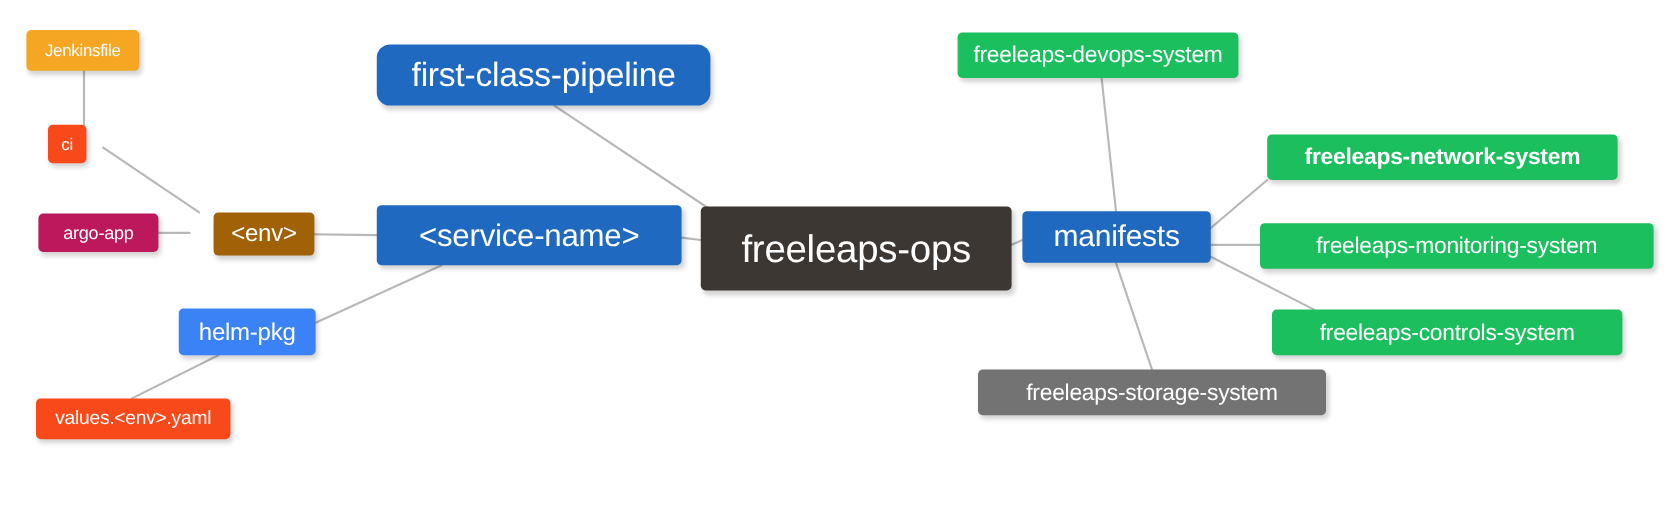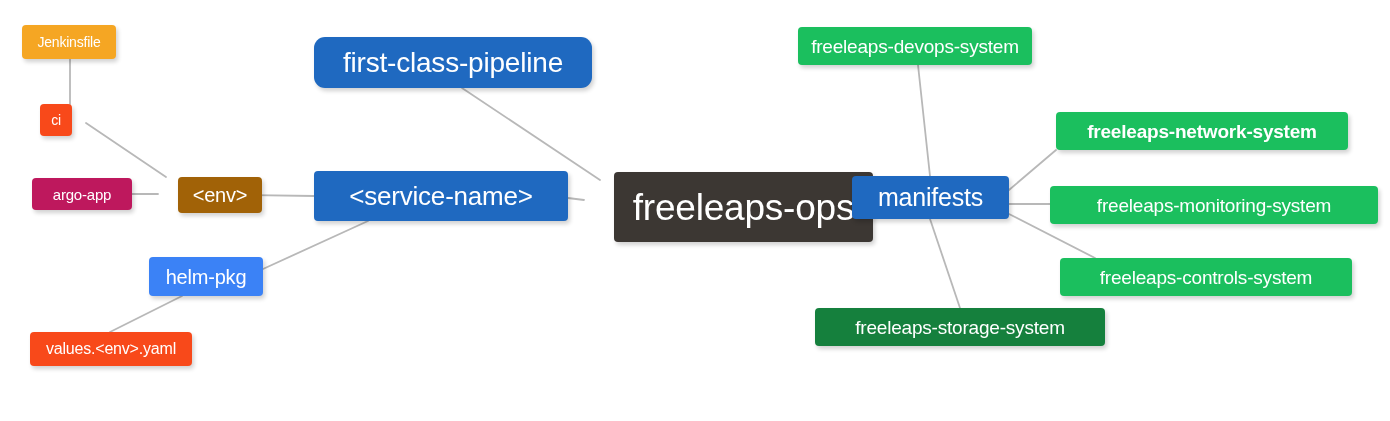--- a/index.html
+++ b/index.html
@@ -84,35 +84,35 @@
       </div>
       <div class="node" style="left: 10px; top: 332px; width: 162px; height: 34px; background: rgb(248, 73, 26); font-size: 16px; margin-left: 20px;">
         <span class="node-label">values.&lt;env&gt;.yaml</span>
       </div>
       <div class="node" style="left: 314px; top: 37px; width: 278px; height: 51px; background: rgb(31, 105, 192); font-size: 28px; border-radius: 11px;">
         <span class="node-label">first-class-pipeline</span>
       </div>
       <div class="node" style="left: 314px; top: 171px; width: 254px; height: 50px; background: rgb(31, 105, 192); font-size: 26px; align-items: center;">
         <span class="node-label">&lt;service-name&gt;</span>
       </div>
-      <div class="node" style="left: 584px; top: 172px; width: 259px; height: 70px; background: rgb(60, 55, 51); font-size: 37px; margin-left: 30px;">
+      <div class="node" style="left: 584px; top: 172px; width: 259px; height: 70px; background: rgb(60, 55, 51); font-size: 32px;">
         <span class="node-label">freeleaps-ops</span>
       </div>
       <div class="node" style="left: 852px; top: 176px; width: 157px; height: 43px; background: rgb(31, 105, 192); font-size: 25px;">
         <span class="node-label">manifests</span>
       </div>
       <div class="node" style="left: 798px; top: 27px; width: 234px; height: 38px; background: rgb(27, 191, 94); font-size: 19px;">
         <span class="node-label">freeleaps-devops-system</span>
       </div>
       <div class="node" style="left: 1056px; top: 112px; width: 292px; height: 38px; background: rgb(27, 191, 94); font-size: 19px; font-weight: bold;">
         <span class="node-label">freeleaps-network-system</span>
       </div>
       <div class="node" style="left: 1050px; top: 186px; width: 328px; height: 38px; background: rgb(27, 191, 94); font-size: 19px;">
         <span class="node-label">freeleaps-monitoring-system</span>
       </div>
       <div class="node" style="left: 1060px; top: 258px; width: 292px; height: 38px; background: rgb(27, 191, 94); font-size: 19px;">
         <span class="node-label">freeleaps-controls-system</span>
       </div>
-      <div class="node" style="left: 815px; top: 308px; width: 290px; height: 38px; background: #15803d; font-size: 19px;">
+      <div class="node" style="left: 815px; top: 308px; width: 290px; height: 38px; background: #737373; font-size: 19px;">
         <span class="node-label">freeleaps-storage-system</span>
       </div>
     </div>
 </div>
 
 </body></html>

